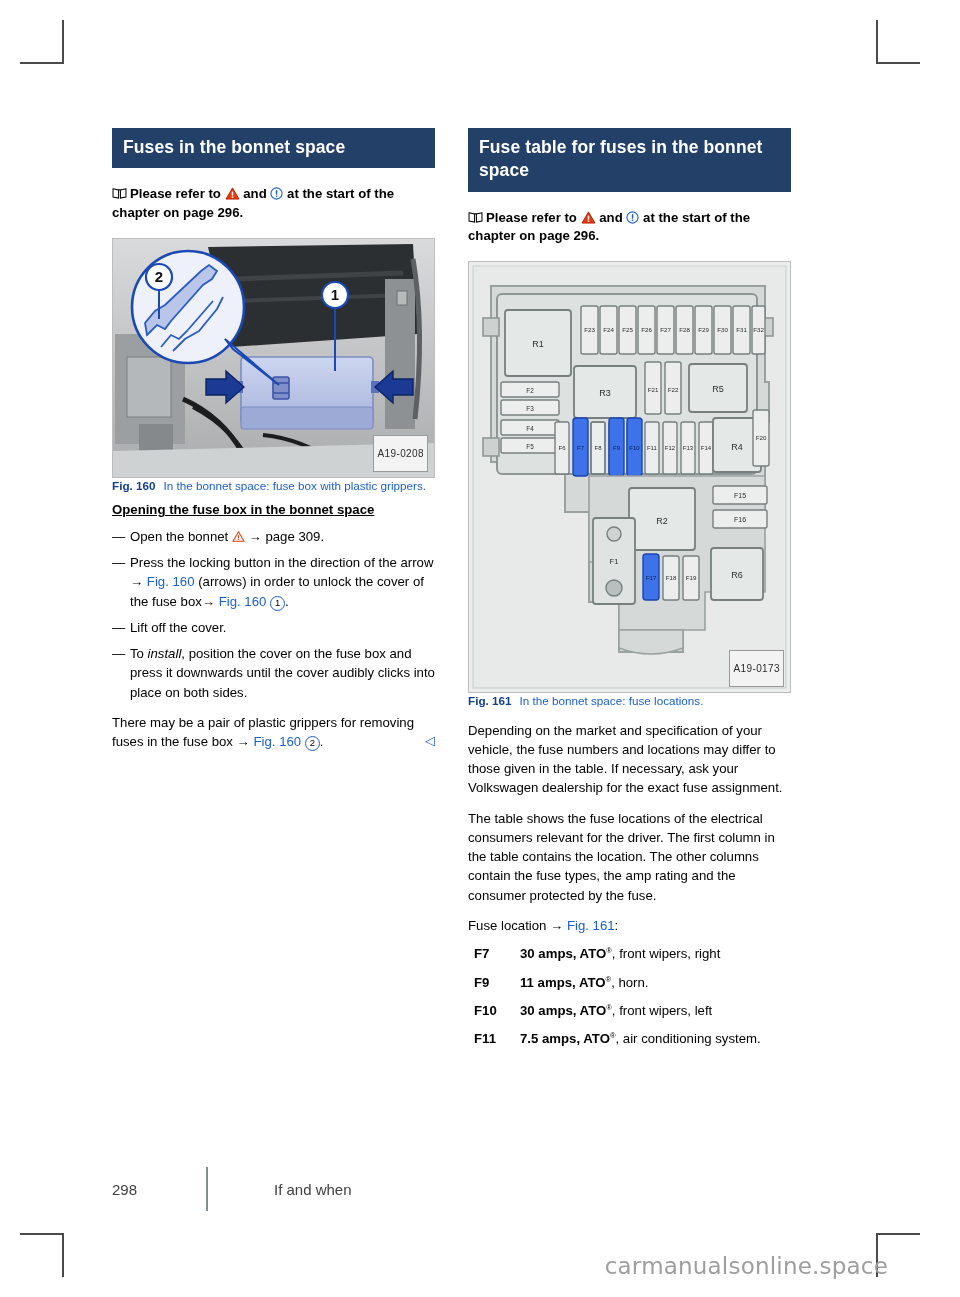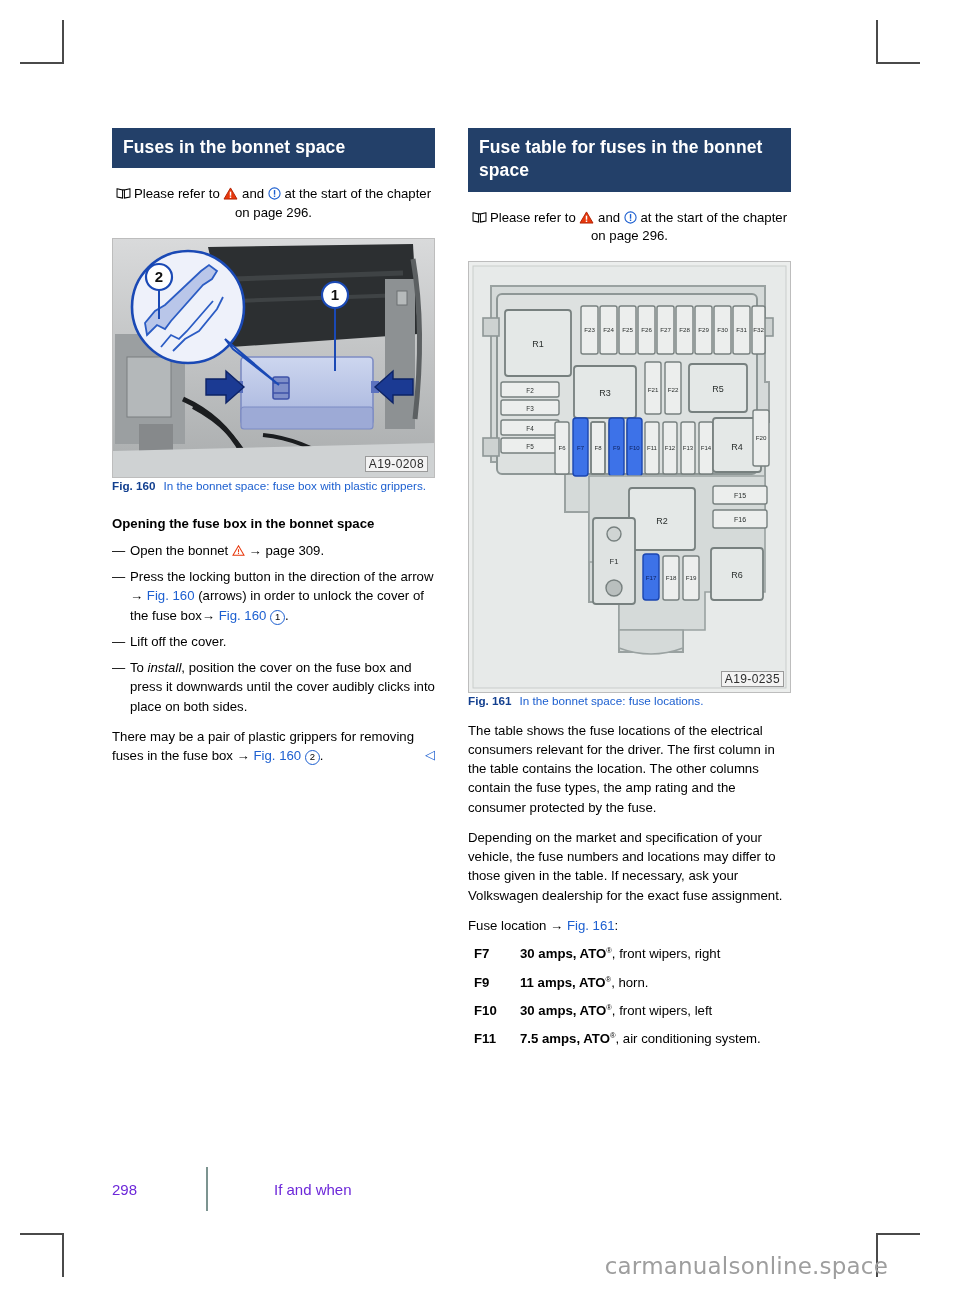--- a/index.html
+++ b/index.html
@@ -48,24 +48,23 @@
     font-size: 17.5px;
     font-weight: bold;
     line-height: 1.33;
     padding: 8px 11px 9px 11px;
     letter-spacing: 0.1px;
   }
 
   
   .refer {
     font-size: 13.2px;
-    font-weight: normal;
+    font-weight: bold;
     line-height: 1.42;
     margin-top: 17px;
-    text-align: center;
   }
 
   
   .ico {
     display: inline-block;
     vertical-align: -2px;
   }
   .ico-book { width: 15px; height: 12px; margin-right: 3px; vertical-align: -1px; }
   .ico-warn { width: 15px; height: 13px; vertical-align: -2px; }
   .ico-info { width: 13px; height: 13px; vertical-align: -2px; }
@@ -79,47 +78,48 @@
     background: #e9e9e9;
     overflow: hidden;
   }
   .fig-photo { height: 238px; }
   .fig-diagram { height: 430px; background: #eceeed; }
 
   .fig-code {
     position: absolute;
     right: 6px;
     bottom: 5px;
-    font-size: 12px;
+    font-size: 10px;
     color: #2d2d2d;
     background: #f3f3f3;
     border: 1px solid #9a9a9a;
-    padding: 0 3px;
+    padding: 12px 3px;
     letter-spacing: 0.4px;
     font-family: "Liberation Sans", sans-serif;
     margin-left: 44px;
   }
 
   .fig-caption {
     font-size: 11.7px;
     line-height: 1.42;
     color: #1c5fd0;
   }
   .fig-caption .lbl {
     font-weight: bold;
     color: #123f8f;
     margin-right: 8px;
   }
 
   
   .subhead {
     font-size: 13.2px;
     font-weight: bold;
-    margin-top: 21px;
+    margin-top: 7px;
     line-height: 1.4;
+    text-decoration: underline;
   }
   p.body {
     font-size: 13.2px;
     line-height: 1.46;
     margin: 11px 0 0 0;
   }
   ul.dashlist {
     list-style: none;
     margin: 6px 0 0 0;
     padding: 0;
@@ -181,21 +181,21 @@
   .fuse-desc b { font-weight: bold; text-align: center; }
   sup.reg { font-size: 7.6px; vertical-align: super; }
 
   
   .footer {
     position: absolute;
     left: 112px;
     bottom: 86px;
     display: flex;
     align-items: center;
-    color: #6d28d9;
+    color: #404040;
     font-size: 15px;
     gap: 40px;
   }
   .footer .pagenum { width: 48px; }
   .footer .rule {
     width: 2px;
     height: 44px;
     background: #7c9490;
     margin: 0 26px 0 6px;
   }
@@ -501,29 +501,29 @@
           <rect x="214" y="294" width="16" height="44" rx="2" fill="#eceeed" stroke="#77807f" stroke-width="1.4"></rect>
           <text x="182" y="318" font-family="Liberation Sans, sans-serif" font-size="6.2" text-anchor="middle" fill="#0b1f5c">F17</text>
           <text x="202" y="318" font-family="Liberation Sans, sans-serif" font-size="6.2" text-anchor="middle" fill="#2a2f2e">F18</text>
           <text x="222" y="318" font-family="Liberation Sans, sans-serif" font-size="6.2" text-anchor="middle" fill="#2a2f2e">F19</text>
 
           <rect x="242" y="286" width="52" height="52" rx="3" fill="#e4e8e7" stroke="#77807f" stroke-width="1.8"></rect>
           <text x="268" y="316" font-family="Liberation Sans, sans-serif" font-size="9" text-anchor="middle" fill="#2a2f2e">R6</text>
 
           <path d="M150 368 L150 386 Q182 398 214 386 L214 368 Z" fill="#d5dad9" stroke="#9aa2a1" stroke-width="1.6"></path>
         </svg>
-        <div class="fig-code">A19-0235</div>
+        <div class="fig-code">A19-0173</div>
       </div>
       <div class="fig-caption">
         <span class="lbl">Fig. 161</span><span>In the bonnet space: fuse locations.</span>
       </div>
     </div>
 
+    <p class="body">Depending on the market and specification of your vehicle, the fuse numbers and locations may differ to those given in the table. If necessary, ask your Volkswagen dealership for the exact fuse assignment.</p>
     <p class="body">The table shows the fuse locations of the electrical consumers relevant for the driver. The first column in the table contains the location. The other columns contain the fuse types, the amp rating and the consumer protected by the fuse.</p>
-    <p class="body">Depending on the market and specification of your vehicle, the fuse numbers and locations may differ to those given in the table. If necessary, ask your Volkswagen dealership for the exact fuse assignment.</p>
 
     <p class="body">
       <span>Fuse location → </span><span class="xref">Fig. 161</span><span>:</span>
     </p>
 
     <div class="fuse-list">
       <div class="fuse-row">
         <div class="fuse-id">F7</div>
         <div class="fuse-desc"><b>30 amps, ATO</b><sup class="reg">®</sup><span>, front wipers, right</span></div>
       </div>

